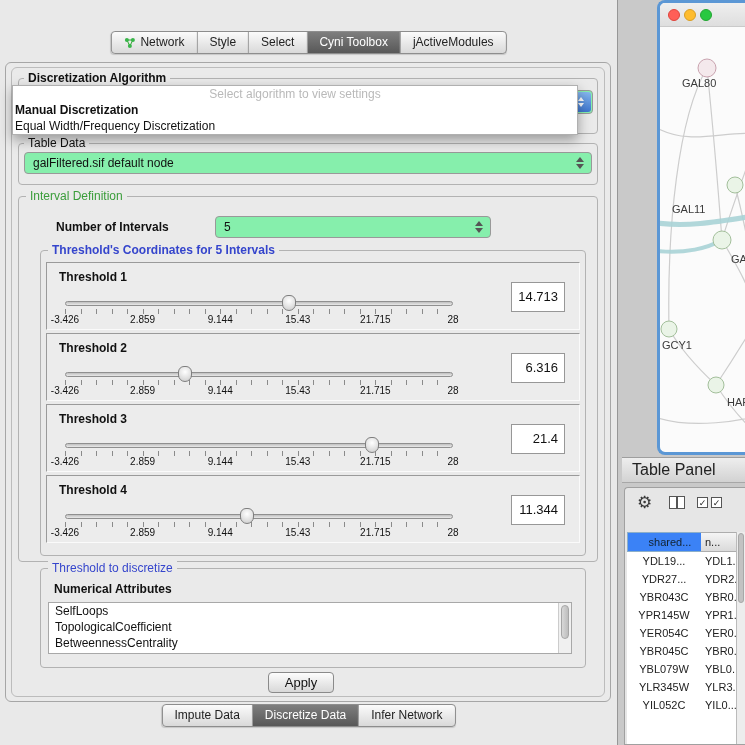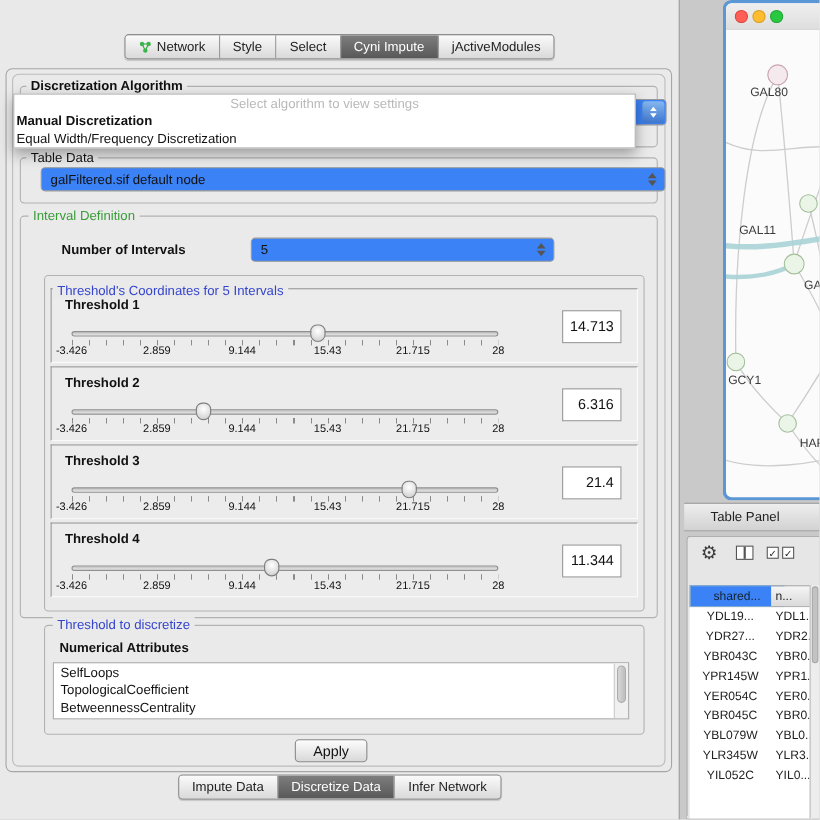--- a/index.html
+++ b/index.html
@@ -27,21 +27,21 @@
   .inner-border { position:absolute; left:11px; top:67px; width:594px; height:630px; border:1px solid #bcbcbc; border-radius:6px; }
 
   
   .groupbox { position:absolute; border:1px solid #b2b2b2; border-radius:4px; }
   .group-label { position:absolute; font-size:12px; background:#eaeaea; padding:0 4px; color:#111; z-index:3; white-space:nowrap; }
   .gl-bold { font-weight:bold; }
   .gl-green { color:#3a9d3a; }
   .gl-blue { color:#3545cc; }
 
   
-  .combo { position:absolute; background:#3b82f6; border:1px solid #999; border-radius:4px; font-size:12px; color:#111;margin-left:13px; }
+  .combo { position:absolute; background:#86efac; border:1px solid #999; border-radius:4px; font-size:12px; color:#111; }
   .combo-text { position:absolute; left:8px; top:0; bottom:0; display:flex; align-items:center; }
   .stepper-gray { position:absolute; right:5px; top:0; bottom:0; width:12px; display:flex; flex-direction:column; justify-content:center; align-items:center; }
   .tri-up { width:0; height:0; border-left:4px solid transparent; border-right:4px solid transparent; border-bottom:5px solid #555; margin:1px 0; }
   .tri-down { width:0; height:0; border-left:4px solid transparent; border-right:4px solid transparent; border-top:5px solid #555; margin:1px 0; }
   .stepper-blue { position:absolute; right:1px; top:1px; width:20px; bottom:1px; border-radius:3px; background:linear-gradient(#85b7ee,#3e76cf); display:flex; flex-direction:column; justify-content:center; align-items:center; }
   .stepper-blue .tri-up { border-left-width:3px; border-right-width:3px; border-bottom:4px solid #fff; }
   .stepper-blue .tri-down { border-left-width:3px; border-right-width:3px; border-top:4px solid #fff; }
 
   
   .algo-overlay { position:absolute; left:12px; top:85px; width:566px; height:50px; background:#fff; border:1px solid #b0b0b0; box-shadow:0 5px 12px rgba(0,0,0,.35); z-index:20; }
@@ -77,21 +77,21 @@
   .net-titlebar { position:absolute; left:0; top:0; right:0; height:24px; background:linear-gradient(#efefef,#dedede); border-bottom:1px solid #cacaca; }
   .light { position:absolute; top:6px; width:12px; height:12px; border-radius:50%; }
   .l-red { left:8px; background:#ff5f57; border:1px solid #df443c; }
   .l-yellow { left:24px; background:#febc2e; border:1px solid #d89e24; }
   .l-green { left:40px; background:#28c840; border:1px solid #22a532; }
   .net-canvas { position:absolute; left:0; top:24px; right:0; bottom:0; }
   .net-canvas text { font-family:"Liberation Sans",sans-serif; font-size:11px; fill:#3a3a3a; }
 
   
   .tp-header { position:absolute; left:622px; top:457px; width:123px; height:26px; background:linear-gradient(#eeeeee,#d2d2d2); border-top:1px solid #9e9e9e; border-bottom:1px solid #a7a7a7; }
-  .tp-title { position:absolute; left:24px; line-height:24px; font-size:12px; color:#222; }
+  .tp-title { position:absolute; left:10px; line-height:24px; font-size:16px; color:#222; }
   .tp-body { position:absolute; left:624px; top:487px; width:121px; height:258px; background:#e6e6e6; border:1px solid #a0a0a0; border-right:none; border-radius:4px 0 0 0; }
   .tp-toolbar { position:absolute; left:0; top:0; right:0; height:30px; }
   .gear { position:absolute; left:12px; top:4px; font-size:17px; color:#3a3a3a; line-height:22px; }
   .col-icon { position:absolute; left:44px; top:8px; width:16px; height:13px; border:1.5px solid #555; background:#fff; }
   .col-icon::after { content:""; position:absolute; left:6px; top:0; bottom:0; width:1.5px; background:#555; }
   .mini-check { position:absolute; top:9px; width:11px; height:11px; border:1px solid #555; background:#fff; font-size:9px; line-height:10px; text-align:center; color:#222; }
   .mc1 { left:72px; } .mc2 { left:86px; }
   .t-header { position:absolute; top:44px; height:20px; font-size:11px; }
   .t-h1 { position:absolute; left:2px; width:86px; height:20px; background:#3b82f6; border:1px solid #8cafc9; text-align:center; line-height:18px; color:#13222e; }
   .t-h2 { position:absolute; left:76px; width:37px; height:20px; background:linear-gradient(#f5f5f5,#dadada); border:1px solid #adadad; border-left:none; padding-left:4px; line-height:18px; color:#222; }
@@ -123,21 +123,21 @@
       </span>
       <span>Network</span>
     </div>
     <div class="tab">
         <span>Style</span>
       </div>
     <div class="tab">
         <span>Select</span>
       </div>
     <div class="tab selected">
-        <span>Cyni Impute</span>
+        <span>Cyni Toolbox</span>
       </div>
     <div class="tab">
         <span>jActiveModules</span>
       </div>
   </div>
 
   <div class="main-border"></div>
   <div class="inner-border"></div>
 
   <div class="groupbox" style="left:18px; top:78px; width:580px; height:56px;"></div>
@@ -171,21 +171,21 @@
   <span class="group-label gl-bold" style="left:52px; top:220px; background:transparent;">Number of Intervals</span>
   <div class="combo" style="left:215px; top:216px; width:276px; height:22px;">
     <span class="combo-text">5</span>
     <div class="stepper-gray">
         <div class="tri-up"></div>
         <div class="tri-down"></div>
       </div>
   </div>
 
   <div class="groupbox" style="left:40px; top:250px; width:546px; height:306px;"></div>
-  <span class="group-label gl-blue" style="left:48px; top:257px;">Threshold's Coordinates for 5 Intervals</span>
+  <span class="group-label gl-blue" style="left:48px; top:243px;font-weight:bold;">Threshold's Coordinates for 5 Intervals</span>
 
   <div class="th-box" style="top:262px;">
     <div class="th-label">Threshold 1</div>
     <div class="slider">
       <div class="track"></div>
       <div class="thumb" style="left: calc(57.72% - 7px);"></div>
       <div class="ticks"></div>
       <div class="scale">
           <span style="left: 0%;">-3.426</span>
           <span style="left: 20%;">2.859</span>

